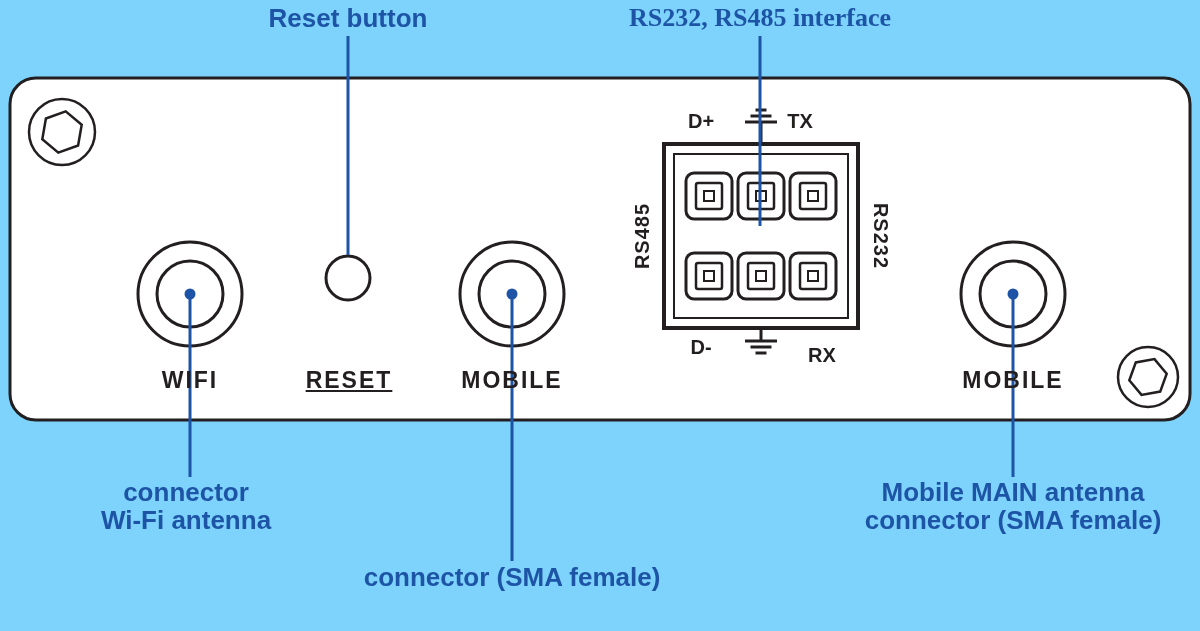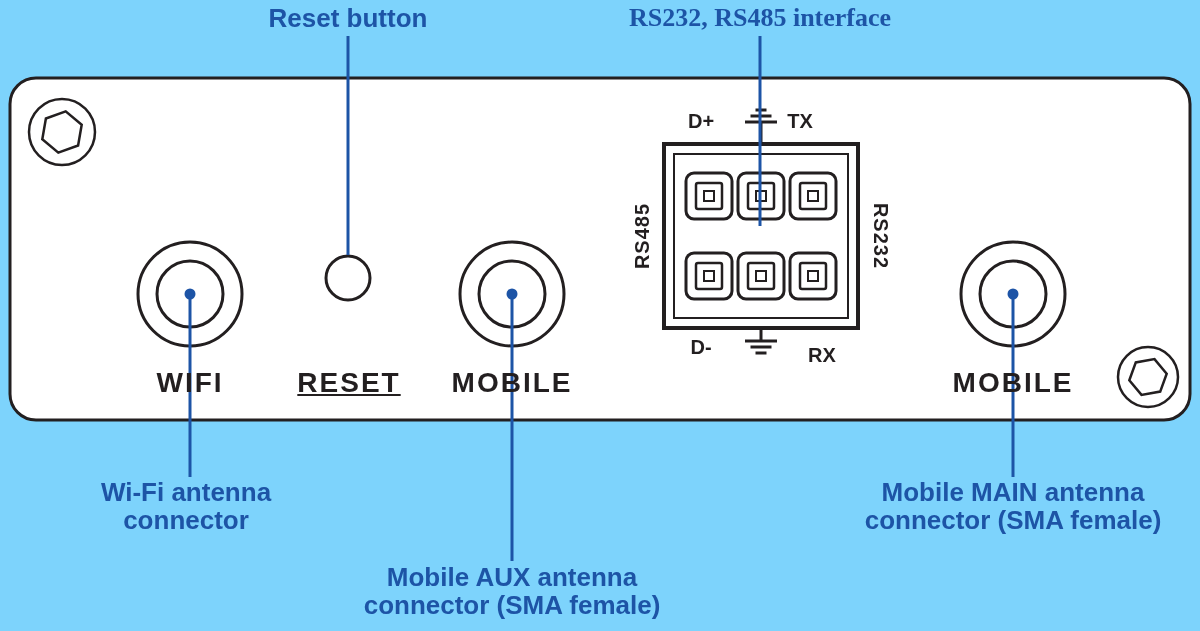--- a/index.html
+++ b/index.html
@@ -2,21 +2,21 @@
 <html><head>
 <meta charset="utf-8">
 <style>
   * { box-sizing: border-box; }
   html, body { margin: 0; padding: 0; background: #ffffff; }
   body { font-family: "Liberation Sans", sans-serif; }
   .stage { position: relative; width: 1200px; height: 631px; background: #7dd3fc; overflow: hidden; }
   .stage > svg { position: absolute; left: 0; top: 0; }
   .label { position: absolute; font-weight: 700; white-space: nowrap; }
   .callout { color: #1d54a6; font-size: 26px; line-height: 28px; text-align: center; transform: translateX(-50%); }
-  .panel-label { color: #231f20; font-size: 28px; letter-spacing: 2px; transform: translateX(-50%); }
+  .panel-label { color: #231f20; font-size: 23px; letter-spacing: 2px; transform: translateX(-50%); }
   .pin-label { color: #231f20; font-size: 20px; transform: translate(-50%, -50%); }
   .side-label { color: #231f20; font-size: 20px; letter-spacing: 1px; }
   .rot-left  { transform: translate(-50%, -50%) rotate(-90deg); }
   .rot-right { transform: translate(-50%, -50%) rotate(90deg); }
 </style>
 </head>
 <body>
 
 <div class="stage">
 
@@ -107,26 +107,25 @@
       <circle cx="190" cy="294" r="5.5"></circle>
       <circle cx="512" cy="294" r="5.5"></circle>
       <circle cx="1013" cy="294" r="5.5"></circle>
     </g>
   </svg>
 
   <div class="label callout" style="left:348px; top:4px;">Reset button</div>
   <div class="label callout" style="left:760px; top:4px;font-family:Liberation Serif, serif;">RS232, RS485 interface</div>
 
   <div class="label callout" style="left:186px; top:478px;">
+    <span style="display:block">connector</span>
     <span style="display:block">Wi-Fi antenna</span>
-    <span style="display:block">connector</span>
   </div>
 
   <div class="label callout" style="left:512px; top:563px;">
-    <span style="display:block">Mobile AUX antenna</span>
     <span style="display:block">connector (SMA female)</span>
   </div>
 
   <div class="label callout" style="left:1013px; top:478px;">
     <span style="display:block">Mobile MAIN antenna</span>
     <span style="display:block">connector (SMA female)</span>
   </div>
 
   <div class="label panel-label" style="left:190px; top:367px;">WIFI</div>
   <div class="label panel-label" style="left:349px; top:367px;text-decoration:underline;">RESET</div>

